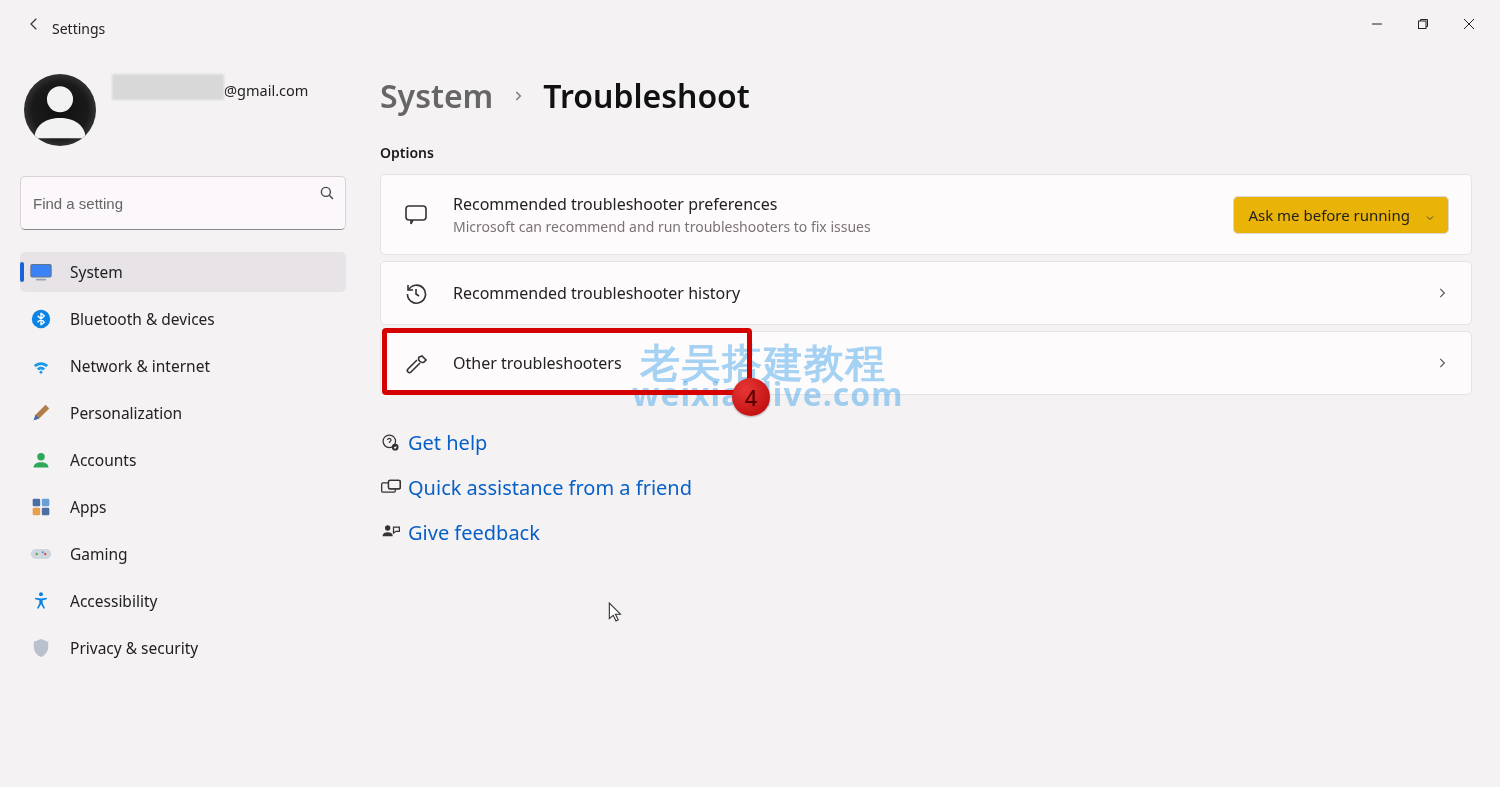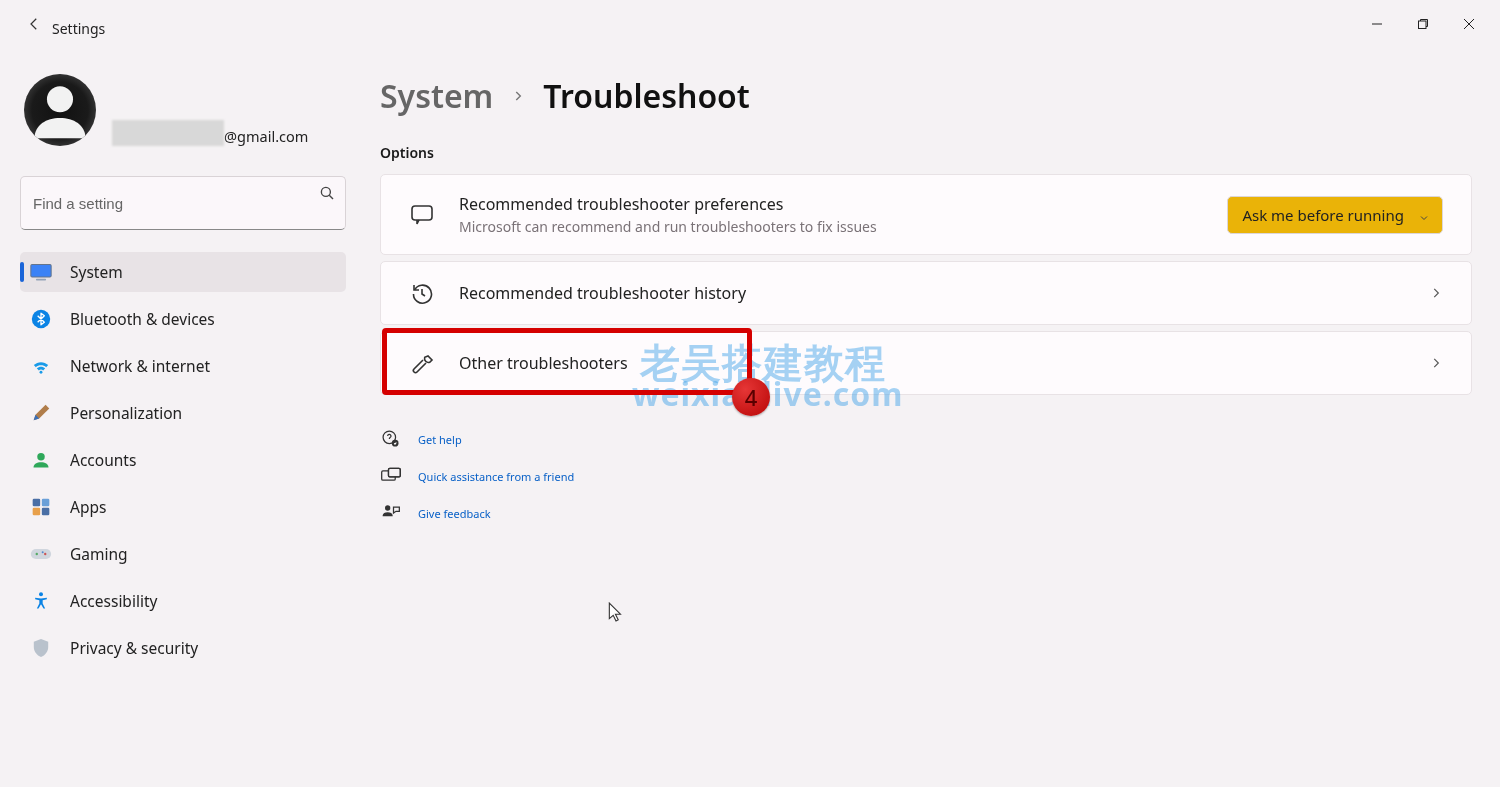--- a/index.html
+++ b/index.html
@@ -19,21 +19,21 @@
     justify-content: space-between;
     padding: 0 8px;
   }
   .titlebar-left { display: flex; align-items: flex-end; gap: 4px; padding-left: 12px;}
   .back-btn { width: 28px; height: 28px; display:flex; align-items:center; justify-content:center; cursor:pointer;}
   .app-title { font-size: 14px; color: #222; }
   .win-controls { display:flex; gap: 0; }
   .win-btn { width: 46px; height: 36px; display:flex; align-items:center; justify-content:center; cursor:pointer; }
   .layout { display:flex; height: calc(787px - 48px); padding-left: 6px;}
   .sidebar { width: 350px; flex: 0 0 350px; padding: 10px 10px 0 14px; }
-  .profile { display:flex; align-items:flex-end; gap: 16px; margin-bottom: 30px; margin-top: 16px; padding-left: 4px;}
+  .profile { display:flex; align-items:flex-start; gap: 16px; margin-bottom: 30px; margin-top: 16px; padding-left: 4px;}
   .avatar {
     width: 72px; height: 72px; border-radius: 50%;
     background: radial-gradient(circle at center, #111 0%, #1a1a1a 55%, #333 72%, #f5f2f4 78%);
     position: relative;
     display:flex; align-items:center; justify-content:center;
     overflow:hidden;
   }
   .avatar svg { width: 68px; height: 68px; }
   .profile-text { display:flex; flex-direction:column; }
   .profile-name-redacted { width: 112px; height: 26px; background: #d8d8d8; filter: blur(1px); }
@@ -75,21 +75,21 @@
   .main { flex: 1; padding: 26px 28px 0 24px; overflow:auto; }
   .breadcrumb { font-size: 32px; font-weight: 600; display:flex; align-items:center; gap: 18px; margin-bottom: 26px;}
   .breadcrumb-parent { color: #666; font-weight: 600; }
   .breadcrumb-sep { color: #666; font-size: 18px; }
   .breadcrumb-current { color: #111; }
   .section-label { font-size: 14px; font-weight: 600; margin-bottom: 12px; }
   .card {
     background: #fefbfd;
     border: 1px solid #e8e2e5;
     border-radius: 5px;
-    padding: 18px 28px;
+    padding: 18px 22px;
     display:flex; align-items:center;
     margin-bottom: 6px;
     cursor:pointer;
     position:relative;
   }
   .card + .card { }
   .card-body { flex:1; display:flex; flex-direction:column; gap:2px; }
   .card-title { font-size: 16px; color: #222; }
   .card-sub { font-size: 14px; color: #7a7277; }
   .card-left-icon { width: 26px; height: 26px; margin-right: 24px; color: #444; display:flex; align-items:center; justify-content:center;}
@@ -115,21 +115,21 @@
     width: 370px; height: 67px;
     border: 5px solid #d50000;
     border-radius: 4px;
     pointer-events: none;
     z-index: 5;
   }
   .badge-4-pos {
     position:absolute; left: 352px; top: 47px; z-index:6;
   }
   .links { margin-top: 34px; display:flex; flex-direction:column; gap: 18px; }
-  .link-row { display:flex; align-items:center; gap: 16px; font-size: 11px;}
+  .link-row { display:flex; align-items:center; gap: 6px; font-size: 20px;}
   .link-row .link-icon { width: 22px; color: #333; display:flex; align-items:center; justify-content:center;}
   .link-row a { color: #0860c7; text-decoration:none; cursor:pointer;}
   .watermark1 {
     position:absolute; left: 640px; top: 334px;
     font-size: 40px; font-weight:700; letter-spacing:1px;
     color: #3aa0e8; opacity: .45; white-space:nowrap;
     pointer-events:none;
   }
   .watermark2 {
     position:absolute; left: 632px; top: 372px;

